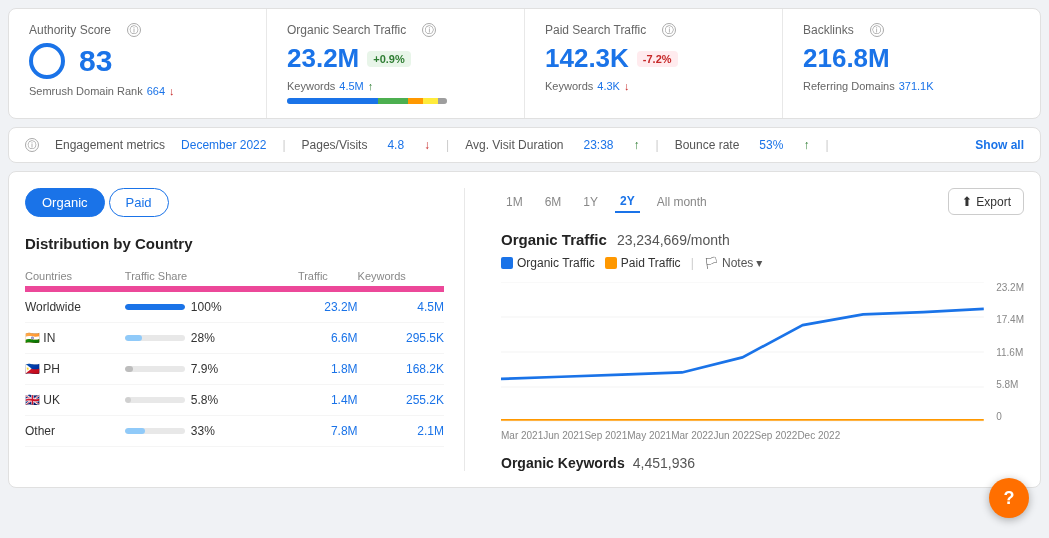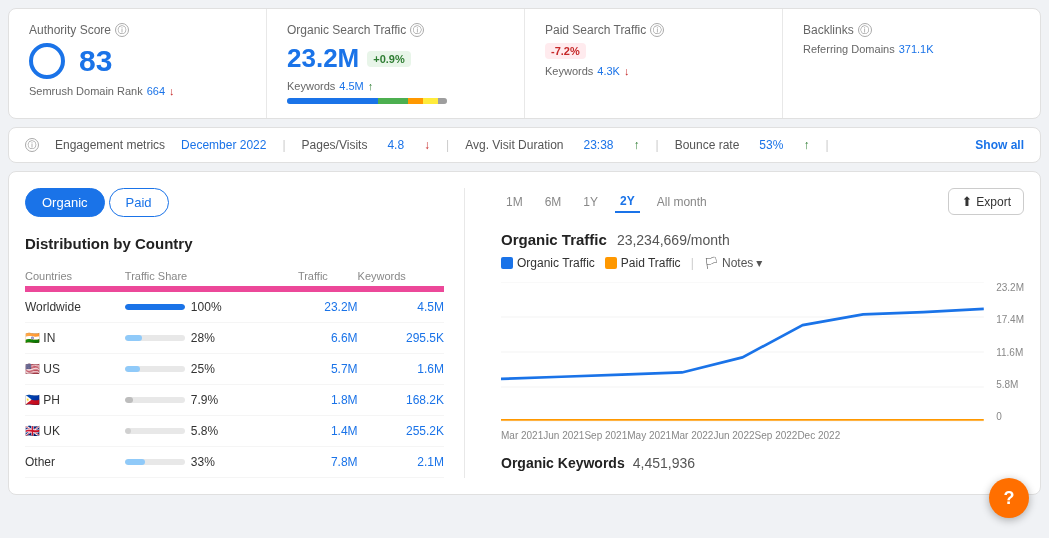--- a/index.html
+++ b/index.html
@@ -20,21 +20,21 @@
       padding: 14px 20px;
       border-right: 1px solid #e8e8e8;
       flex: 1;
     }
     .metric-block:last-child { border-right: none; }
     .metric-label {
       font-size: 12px;
       color: #666;
       display: flex;
       align-items: center;
-      gap: 4px;
+      gap: 16px;
       margin-bottom: 6px;
     }
     .metric-value {
       font-size: 26px;
       font-weight: 700;
       color: #1a73e8;
       display: flex;
       align-items: center;
       gap: 8px;
     }
@@ -212,33 +212,37 @@
         <div class="pb-gray"></div>
       </div>
     </div>
 
     <div class="metric-block">
       <div class="metric-label">
         <span>Paid Search Traffic</span>
         <span class="info-icon">ⓘ</span>
       </div>
       <div class="metric-value">
+        <span>142.3K</span>
         <span class="badge-red">-7.2%</span>
       </div>
       <div class="metric-sub">
         <span>Keywords</span>
         <span class="blue">4.3K</span>
         <span class="arrow-down">↓</span>
       </div>
     </div>
 
     <div class="metric-block">
       <div class="metric-label">
         <span>Backlinks</span>
         <span class="info-icon">ⓘ</span>
+      </div>
+      <div class="metric-value">
+        <span>216.8M</span>
       </div>
       <div class="metric-sub">
         <span>Referring Domains</span>
         <span class="blue">371.1K</span>
       </div>
     </div>
   </div>
 
   <div class="engagement-bar">
     <span class="info-icon">ⓘ</span>
@@ -311,36 +315,20 @@
             <div class="bar-fill" style="width:17px;background:#90caf9;"></div>
           </div>
           <span>28%</span>
         </div>
       </td>
       <td><span class="blue">6.6M</span></td>
       <td><span class="blue">295.5K</span></td>
     </tr>
             <tr>
       <td>
-        <span>🇺🇸</span>
-        <span class="country-name">US</span>
-      </td>
-      <td>
-        <div class="bar-wrap">
-          <div class="bar-bg">
-            <div class="bar-fill" style="width:15px;background:#90caf9;"></div>
-          </div>
-          <span>25%</span>
-        </div>
-      </td>
-      <td><span class="blue">5.7M</span></td>
-      <td><span class="blue">1.6M</span></td>
-    </tr>
-            <tr>
-      <td>
         <span>🇵🇭</span>
         <span class="country-name">PH</span>
       </td>
       <td>
         <div class="bar-wrap">
           <div class="bar-bg">
             <div class="bar-fill" style="width:8px;background:#bdbdbd;"></div>
           </div>
           <span>7.9%</span>
         </div>

